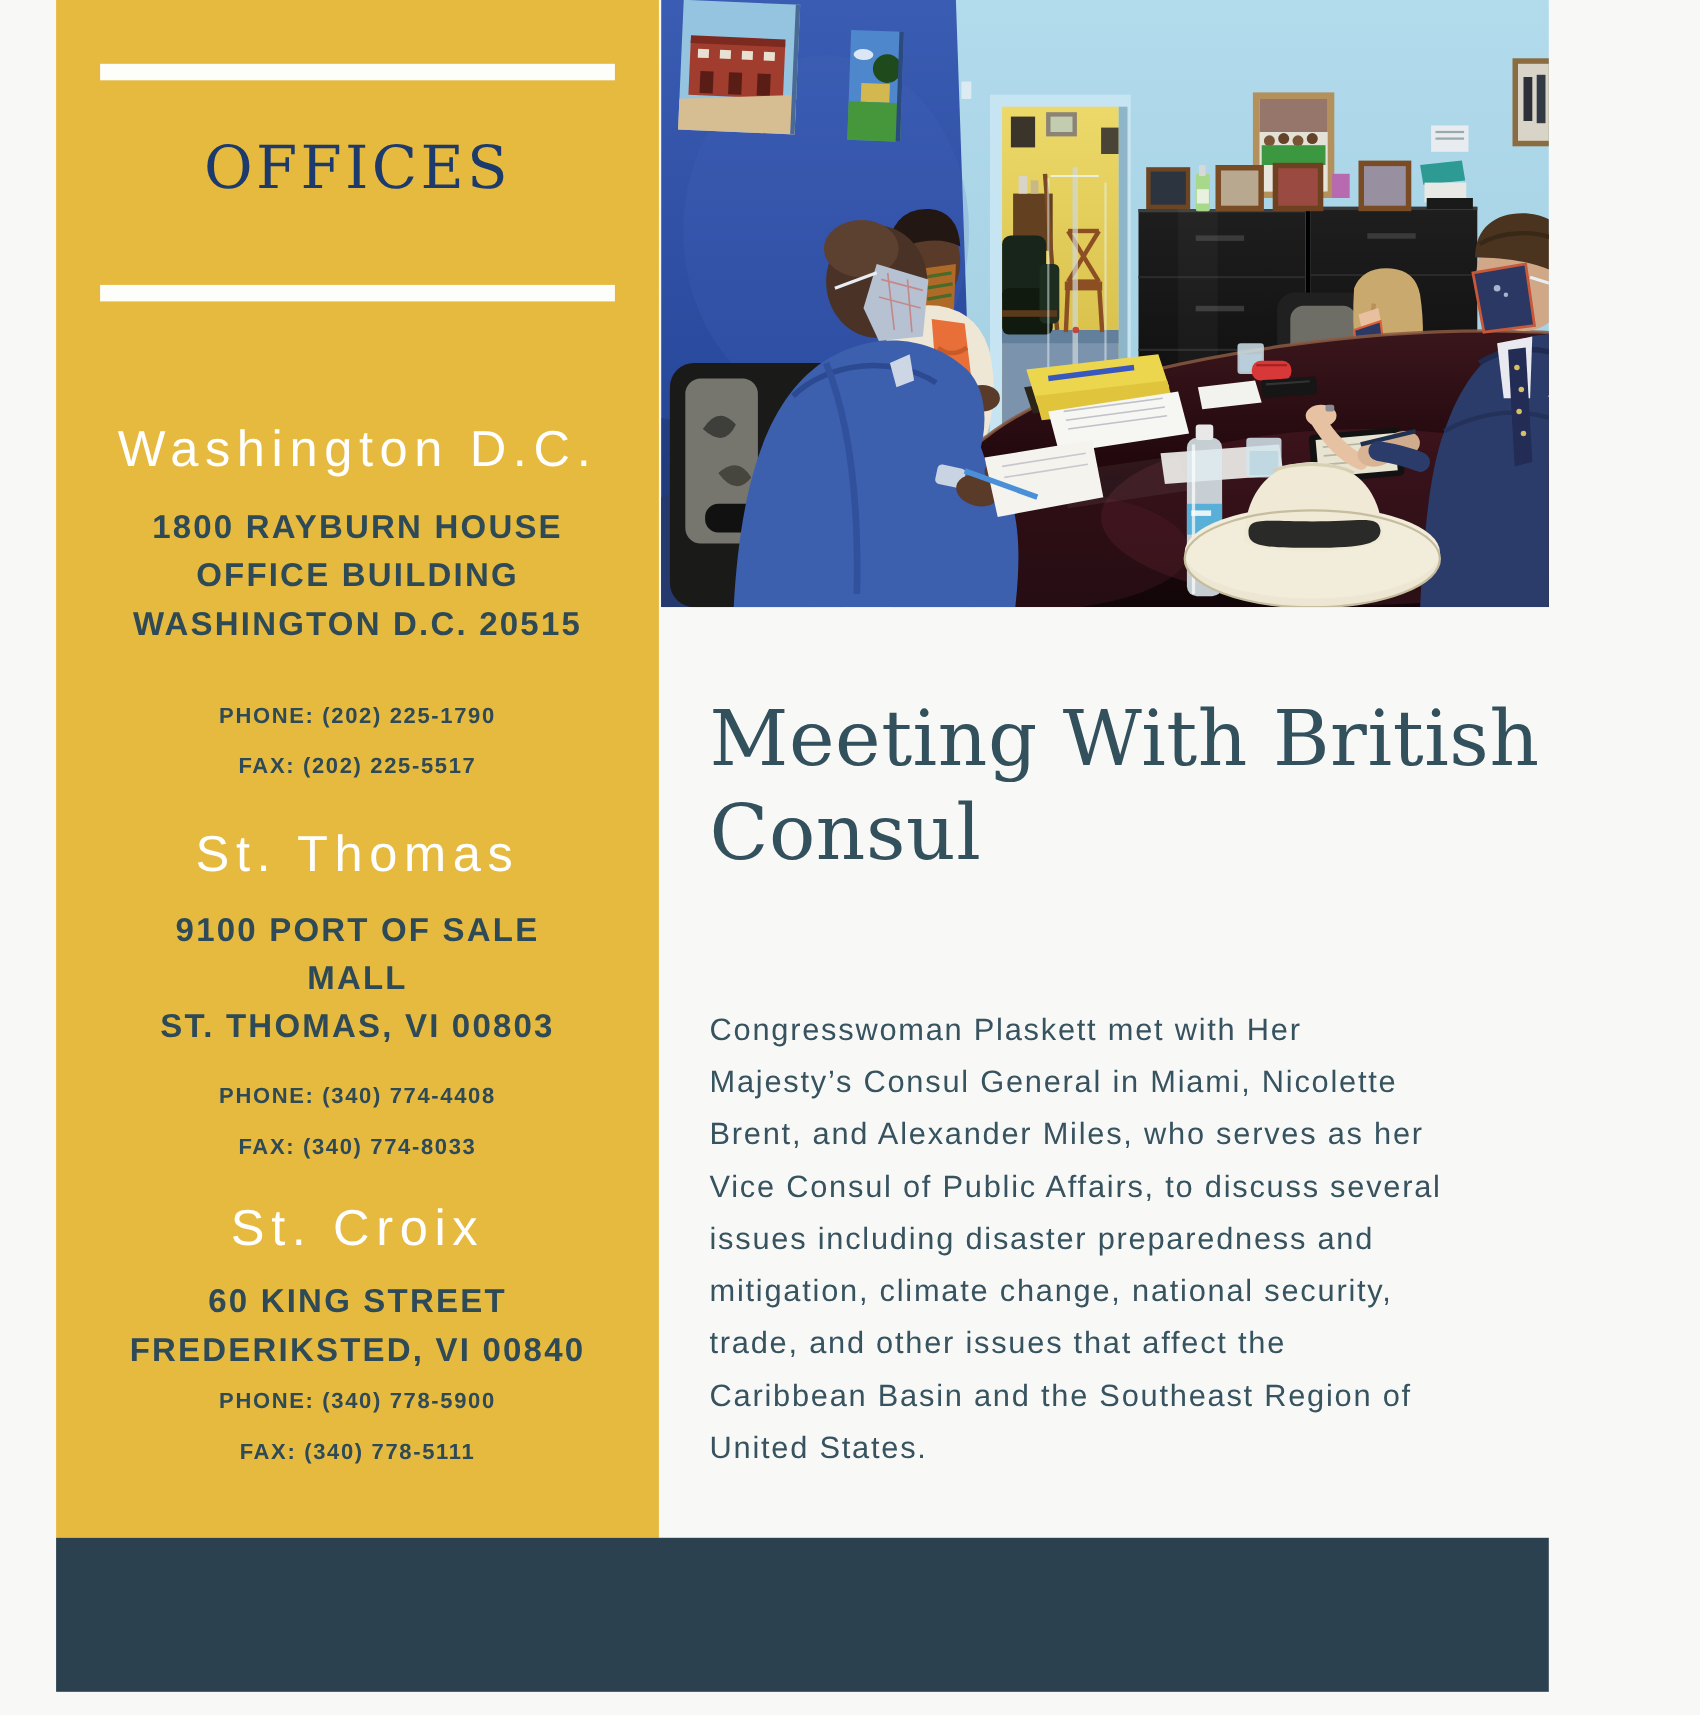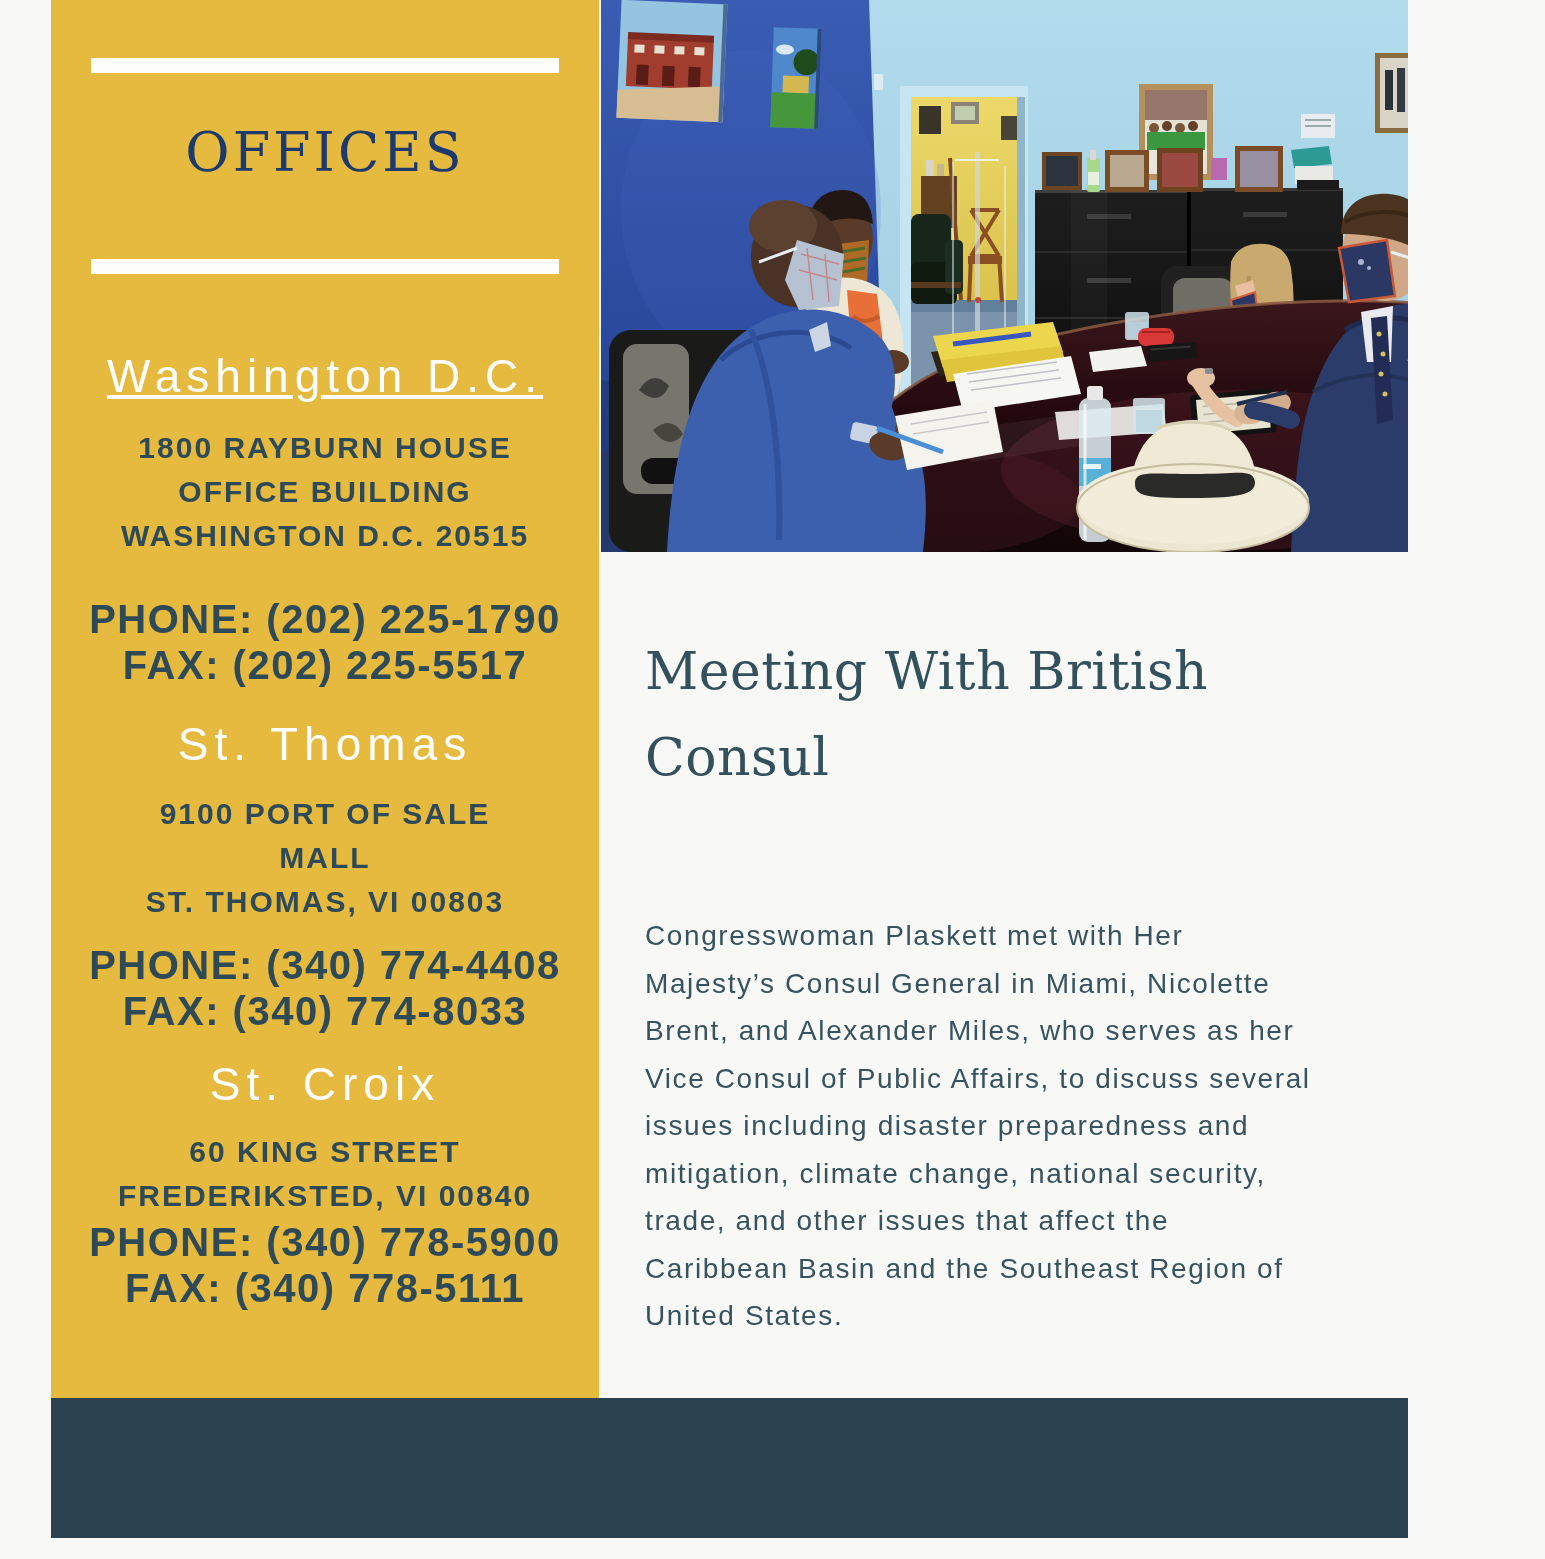--- a/index.html
+++ b/index.html
@@ -10,39 +10,39 @@
   .sidebar{position:absolute;left:51px;top:0;width:548px;height:1398px;
            background:#e6b93f;text-align:center;}
   .rule{width:468px;height:15px;background:#fdfdfa;margin:0 auto;}
   .rule--top{margin-top:58px;}
   .offices-title{margin:48px 0 0;font-family:"DejaVu Serif","Liberation Serif",serif;
                  font-weight:500;font-size:54px;line-height:64px;letter-spacing:3px;
                  color:#1d3a6d;}
   .rule--bottom{margin-top:74px;}
   .city{margin-top:28px;font-size:46px;line-height:56px;letter-spacing:6px;
         color:#ffffff;font-weight:400;}
-  .city--first{margin-top:74px;text-decoration:underline;}
+  .city--first{margin-top:106px;}
   .city--third{margin-top:22px;}
   .addr{margin-top:22px;font-size:30px;font-weight:700;color:#2e4a57;
         letter-spacing:2px;line-height:44px;}
   .addr--2{margin-top:20px;}
   .addr--3{margin-top:18px;}
-  .contact{margin-top:38px;font-size:40px;font-weight:700;color:#2e4a57;
+  .contact{margin-top:38px;font-size:20px;font-weight:700;color:#2e4a57;
            letter-spacing:1.5px;line-height:46px;}
   .contact--2{margin-top:18px;}
   .contact--3{margin-top:1px;}
 
   
   .photo{position:absolute;left:601px;top:0;width:895px;height:552px;overflow:hidden;}
   .photo svg{display:block;}
 
   
   .article{position:absolute;left:645px;top:628px;width:860px;}
   .article h2{margin:0;font-family:"DejaVu Serif","Liberation Serif",serif;
-              font-weight:400;font-size:52px;line-height:86px;color:#33505d;
+              font-weight:400;font-size:70px;line-height:86px;color:#33505d;
               letter-spacing:0.5px;}
   .article h2 span{display:block;}
   .article .body{margin:112px 0 0;font-size:28px;line-height:47.5px;
                  letter-spacing:1.6px;color:#36535f;}
   .article .body span{display:block;}
 
   
   .footer-bar{position:absolute;left:51px;top:1398px;width:1445px;height:140px;
               background:#2b414f;}
 </style>

